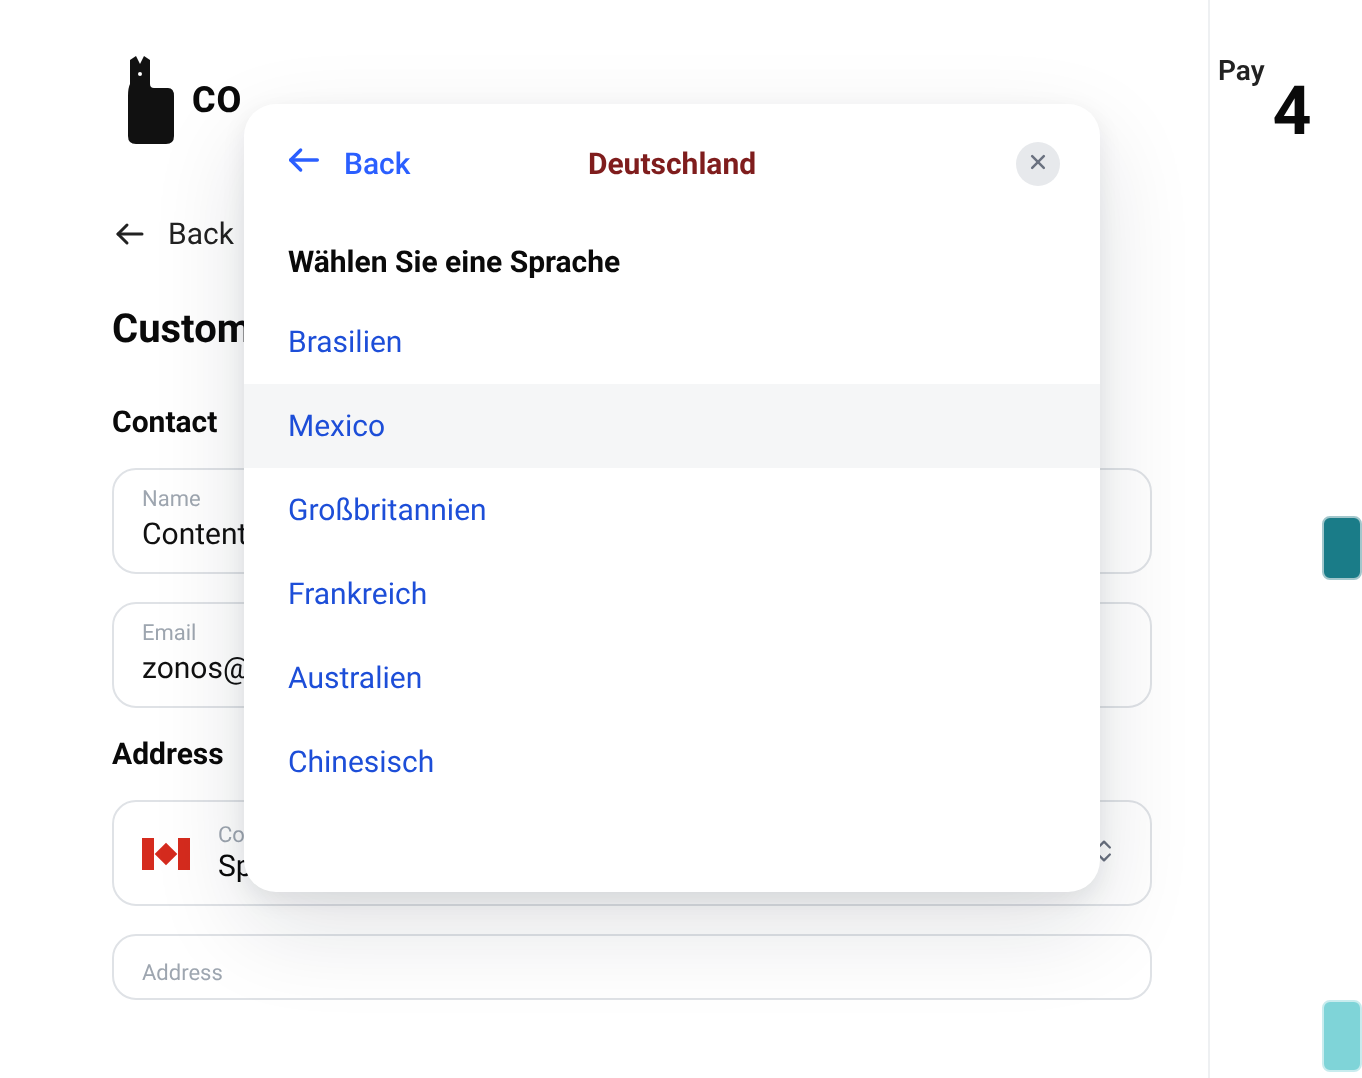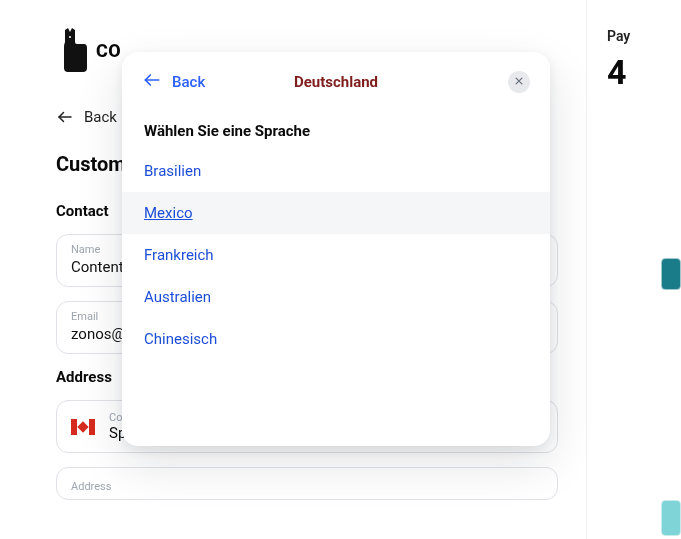--- a/index.html
+++ b/index.html
@@ -16,25 +16,25 @@
       display: flex;
       width: 100%;
       height: 100%;
     }
     .left-col {
       flex: 1;
       padding: 28px 28px 0 56px;
       position: relative;
     }
     .right-col {
-      width: 95px;
+      width: 77px;
       border-left: 1px solid #eef0f2;
-      padding: 28px 0 0 16px;
-      display: flex;
-      flex-direction: column;
+      padding: 28px 0 0 0;
+      display: flex;
+      flex-direction: row;
       align-items: center;
       position: relative;
     }
     .logo-row {
       display: flex;
       align-items: center;
       gap: 6px;
       margin-bottom: 36px;
     }
     .logo-svg { width: 34px; height: 44px; }
@@ -219,21 +219,20 @@
       font-weight: 700;
     }
     .option {
       padding: 12px 22px;
       font-size: 15px;
       color: #1d4ed8;
       cursor: pointer;
     }
     .option.active {
       background: #f5f6f7;
-      text-decoration: underline;
     }
   </style>
 </head>
 <body>
 
 <div class="page">
   <div class="left-col">
     <div class="logo-row">
       <svg class="logo-svg" viewBox="0 0 34 44">
         <path fill="#111" d="M9 2 L12 0 L14 4 L16 0 L19 2 L19 14 Q19 16 21 16 L28 16 Q31 16 31 20 L31 40 Q31 44 27 44 L12 44 Q8 44 8 40 L8 20 Q8 16 9 14 Z M14 8 A1 1 0 1 0 14 10 A1 1 0 1 0 14 8 Z"></path>
@@ -318,17 +317,18 @@
           </svg>
       </span>
     </div>
   </div>
 
   <div class="modal-subtitle">Wählen Sie eine Sprache</div>
 
   <div id="option-list">
       <div class="option">Brasilien</div>
       <div class="option active">Mexico</div>
+      <div class="option">Großbritannien</div>
       <div class="option">Frankreich</div>
       <div class="option">Australien</div>
       <div class="option">Chinesisch</div>
     </div>
 </div>
 
 </body></html>

